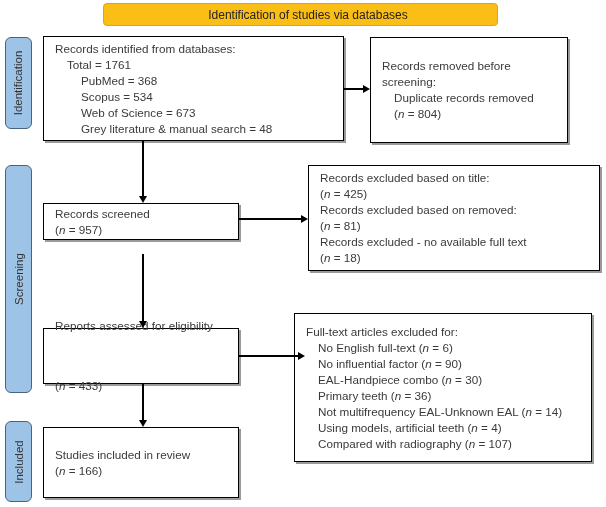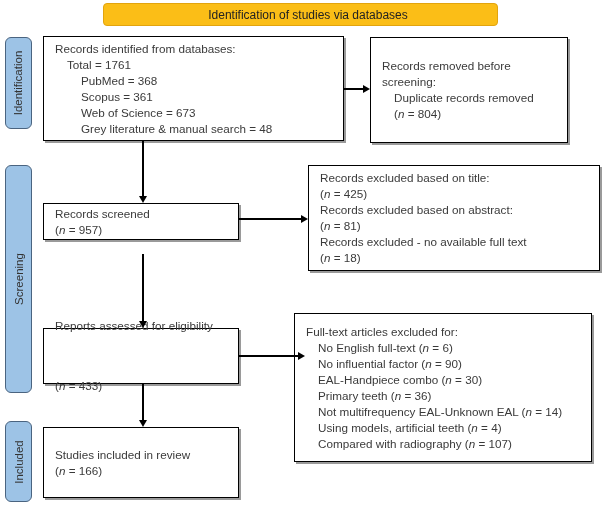--- a/index.html
+++ b/index.html
@@ -73,41 +73,41 @@
     <span class="vtext">Screening</span>
   </div>
   <div class="stage" id="stage-included">
     <span class="vtext">Included</span>
   </div>
 
   <div class="fbox" id="box-identified">
     <div class="line ind0">Records identified from databases:</div>
     <div class="line ind1">Total = 1761</div>
     <div class="line ind2">PubMed = 368</div>
-    <div class="line ind2">Scopus = 361</div>
+    <div class="line ind2">Scopus = 534</div>
     <div class="line ind2">Web of Science = 673</div>
     <div class="line ind2">Grey literature &amp; manual search = 48</div>
   </div>
 
   <div class="fbox" id="box-removed">
     <div class="line ind0">Records removed before</div>
     <div class="line ind0">screening:</div>
     <div class="line ind1">Duplicate records removed</div>
     <div class="line ind1">(<i>n</i> = 804)</div>
   </div>
 
   <div class="fbox" id="box-screened">
     <div class="line ind0">Records screened</div>
     <div class="line ind0">(<i>n</i> = 957)</div>
   </div>
 
   <div class="fbox" id="box-excluded-screening">
     <div class="line ind0">Records excluded based on title:</div>
     <div class="line ind0">(<i>n</i> = 425)</div>
-    <div class="line ind0">Records excluded based on abstract:</div>
+    <div class="line ind0">Records excluded based on removed:</div>
     <div class="line ind0">(<i>n</i> = 81)</div>
     <div class="line ind0">Records excluded - no available full text</div>
     <div class="line ind0">(<i>n</i> = 18)</div>
   </div>
 
   <div class="fbox" id="box-assessed">
     <div class="line ind0">Reports assessed for eligibility</div>
     <div class="line ind0">(<i>n</i> = 433)</div>
   </div>
 

